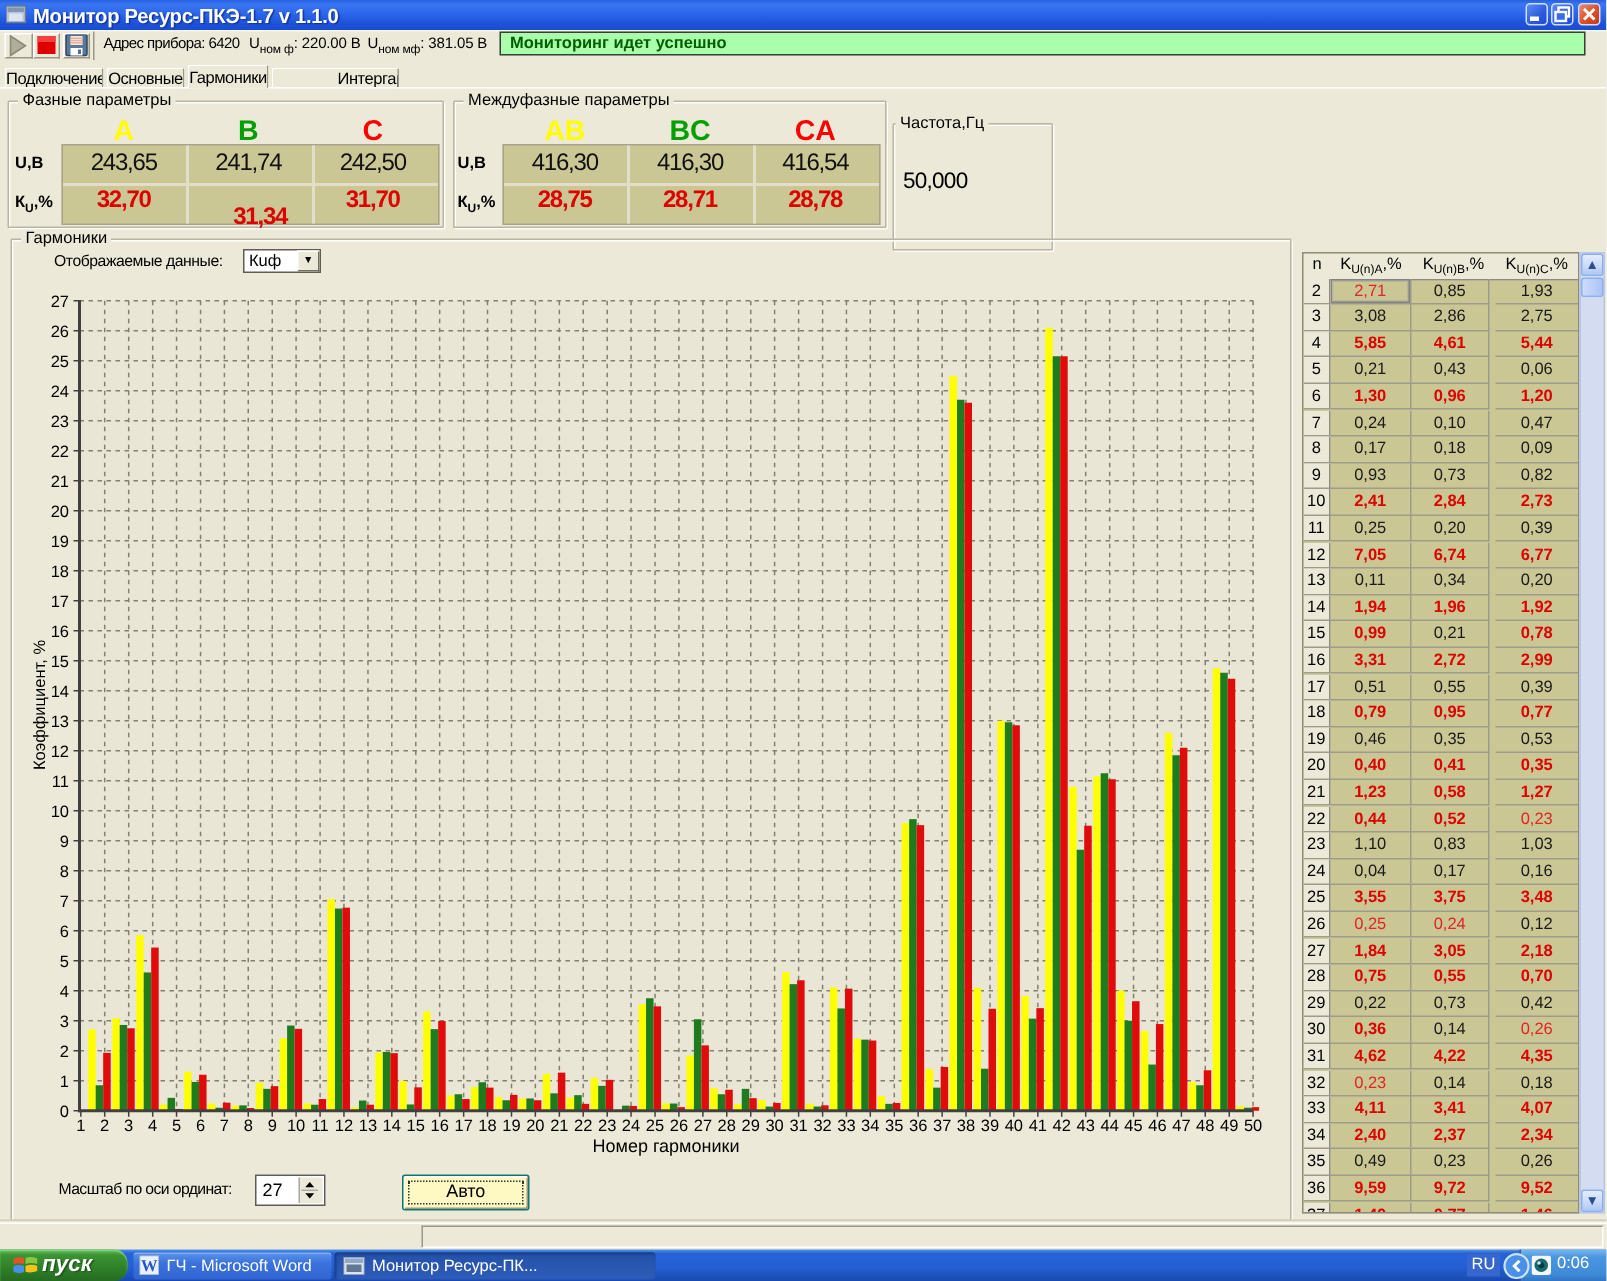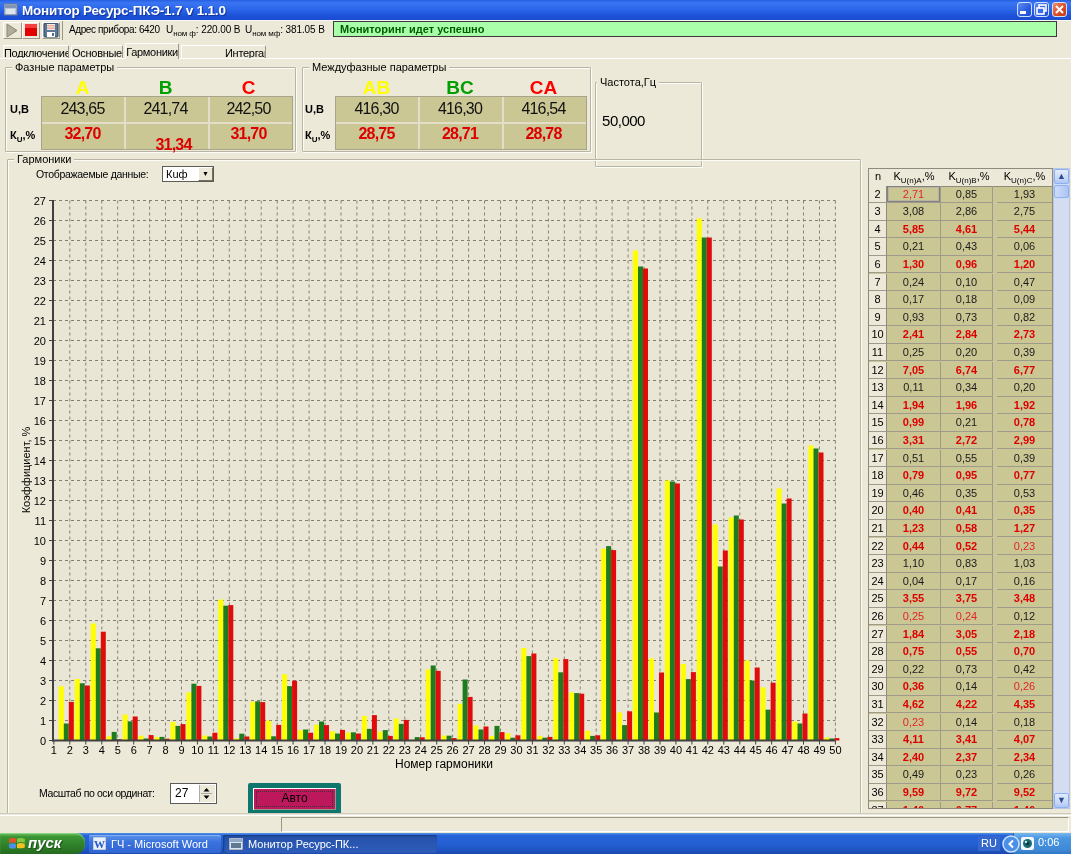--- a/index.html
+++ b/index.html
@@ -48,22 +48,22 @@
 
 #combo{left:162px;top:166px;width:52px;height:16px;background:#fff;
  border:1px solid #5f5d52;font-size:11px;line-height:14px;padding-left:3px;box-sizing:border-box;}
 #combobtn{position:absolute;right:0px;top:0px;width:15px;height:14px;background:#ece9d8;
  border:1px solid #fff;border-right-color:#716f64;border-bottom-color:#716f64;
  box-sizing:border-box;font-size:7px;text-align:center;line-height:12px;color:#000;}
 #spin{left:170px;top:783px;width:47px;height:21px;background:#fff;border:1px solid #5b5b5b;
  font-size:12px;line-height:19px;padding-left:4px;box-sizing:border-box;}
 #spinbtns{position:absolute;right:1px;top:1px;width:15px;height:17px;background:#ece9d8;
  border-left:1px solid #aaa;}
-#autobtn{left:248px;top:783px;width:83px;height:22px;background:#be185d;
- border:5px solid #0f766e;border-radius:2px;font-size:12px;text-align:center;line-height:20px;
+#autobtn{left:268px;top:783px;width:83px;height:22px;background:#fef9c3;
+ border:1px solid #0f766e;border-radius:2px;font-size:12px;text-align:center;line-height:20px;
  box-shadow:inset 1px 1px 0 #fff, inset -1px -1px 0 #9a9788;}
 #autobtn .focus{position:absolute;left:3px;top:3px;right:3px;bottom:3px;
  border:1px dotted #333;}
 
 #gridtbl{left:868px;top:168px;width:185px;height:641px;background:#cbc795;
  border:1px solid #8e8b7e;box-sizing:border-box;overflow:hidden;font-size:11px;}
 #ghdr{position:absolute;left:0;top:0;width:183px;height:16.5px;background:#ece9d8;
  border-bottom:1px solid #8e8b7e;}
 .hcell{position:absolute;top:0;height:16.5px;text-align:center;line-height:15px;font-size:11px;}
 .trow{position:absolute;left:0;width:183px;height:17.6px;}

